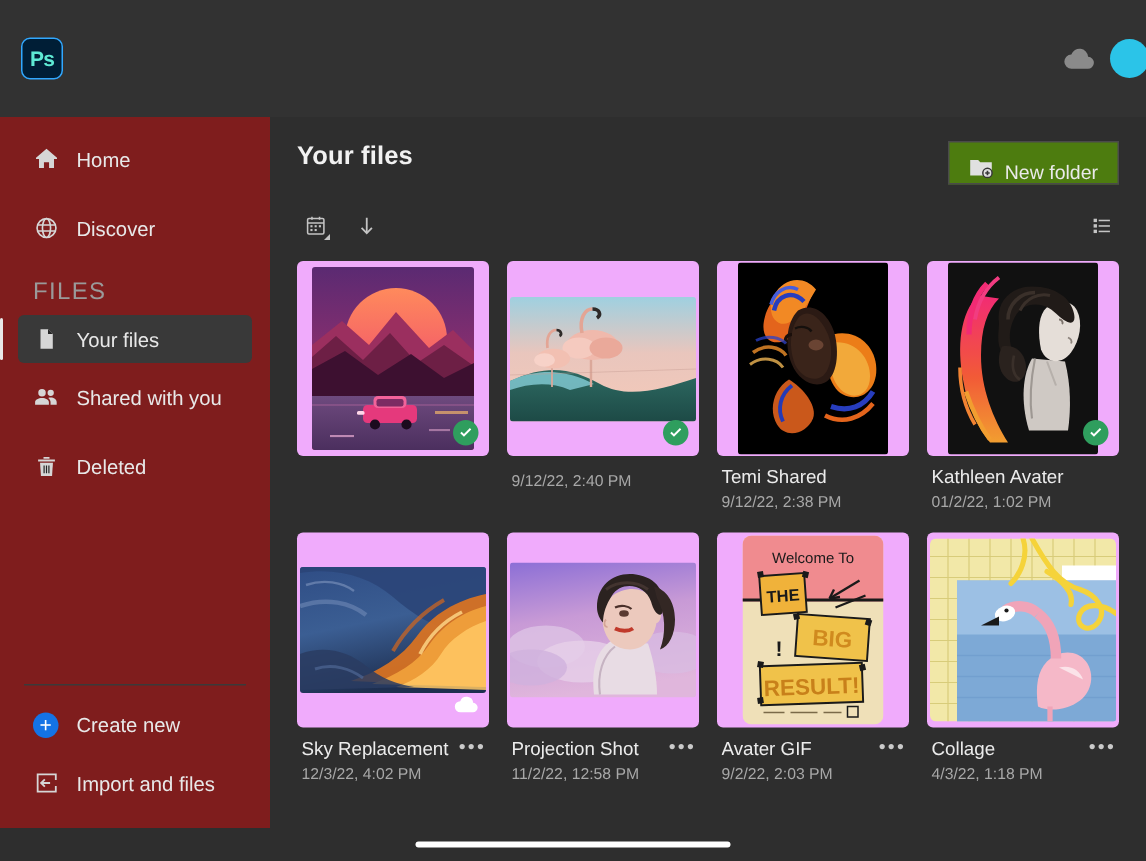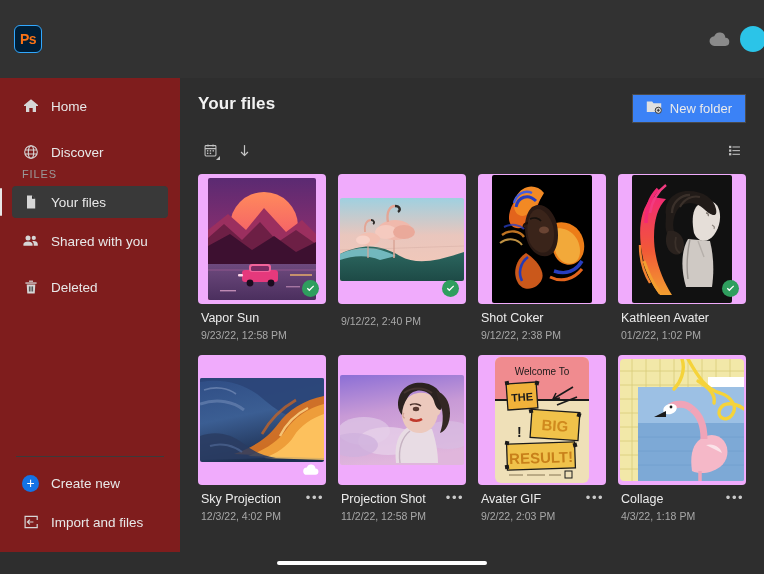--- a/index.html
+++ b/index.html
@@ -14,21 +14,21 @@
   
   .topbar {
     height: 78px; background: #323232;
     display: flex; align-items: center; flex-shrink: 0;
     padding: 0 14px 0 14px; position: relative;
   }
   .ps-logo {
     width: 28px; height: 28px; border-radius: 6px;
     background: #001e36; border: 1px solid #31a8ff;
     display: flex; align-items: center; justify-content: center;
-    color: #f97316; font-size: 14px; font-weight: bold; letter-spacing: -0.5px;
+    color: #5eead4; font-size: 14px; font-weight: bold; letter-spacing: -0.5px;
     margin-left: 0;
   }
   .topbar-right { margin-left: auto; display: flex; align-items: center; gap: 10px; }
   .cloud-icon { color: #8a8a8a; display: flex; align-items: center; }
   .avatar {
     width: 26px; height: 26px; border-radius: 50%;
     background: #2bc4e8; margin-right: -16px;
   }
 
   
@@ -47,38 +47,38 @@
     color: #e8e8e8; font-size: 13.5px;
   }
   .nav-item .ico { width: 17px; height: 17px; display: flex; align-items: center; justify-content: center; color: #d6d6d6; flex-shrink: 0; }
   .nav-item.selected { background: #393939; }
   .nav-item.selected::before {
     content: ""; position: absolute; left: -12px; top: 2px;
     width: 2px; height: 28px; background: #e8e8e8; border-radius: 1px;
   }
   .nav-spacer-sm { height: 7px; }
   .section-label {
-    font-size: 11px; color: #9a9a9a; letter-spacing: 0.9px;
-    padding: 0 22px; margin: 0 0 6px 0;
+    font-size: 16px; color: #9a9a9a; letter-spacing: 0.9px;
+    padding: 0 22px; margin: 18px 0 6px 0;
   }
   .sidebar-bottom { margin-top: auto; padding-bottom: 14px; }
   .sidebar-divider { height: 1px; background: #3a3a3a; margin: 0 16px 10px 16px; }
   .plus-circle {
     width: 17px; height: 17px; border-radius: 50%; background: #1473e6;
     display: flex; align-items: center; justify-content: center;
     color: #fff; font-size: 14px; line-height: 1; font-weight: 500;
   }
 
   
   .main { flex: 1; background: #2e2e2e; padding: 0 18px 0 18px; min-width: 0; position: relative; overflow: hidden; }
   .main-head { display: flex; align-items: flex-start; padding-top: 16px; }
   .page-title { font-size: 17px; font-weight: bold; color: #f2f2f2; letter-spacing: 0.1px; }
   .new-folder-btn {
-    margin-left: auto; display: flex; align-items: center; gap: 8px;
-    background: #3b82f6; border: 1px solid #4a4a4a; border-radius: 0;
+    margin-left: auto; display: flex; align-items: flex-end; gap: 8px;
+    background: #4d7c0f; border: 1px solid #4a4a4a; border-radius: 0;
     height: 29px; padding: 0 13px; color: #eaeaea; font-size: 13px; cursor: pointer;
   }
   .toolbar { display: flex; align-items: center; margin-top: 15px; height: 24px; }
   .tb-icon { width: 24px; height: 24px; display: flex; align-items: center; justify-content: center; color: #c4c4c4; cursor: pointer; position: relative; }
   .tb-icon.spaced { margin-left: 10px; }
   .tb-right { margin-left: auto; }
   .corner-tri {
     position: absolute; right: 2px; bottom: 2px; width: 0; height: 0;
     border-left: 4px solid transparent; border-bottom: 4px solid #c4c4c4;
   }
@@ -330,24 +330,20 @@
               <rect x="12" y="112" width="16" height="1.4" fill="#d8a0c8" opacity="0.8"></rect>
               <rect x="78" y="108" width="14" height="1.4" fill="#d8a0c8" opacity="0.6"></rect>
               <rect x="82" y="96" width="22" height="2" fill="#f0b36a" opacity="0.7"></rect>
             </svg>
             <span class="badge sync">
               <svg width="11" height="11" viewBox="0 0 12 12">
                   <path fill="#fff" d="M4.7 8.9 2 6.3l1-1 1.7 1.6L9 2.6l1 1z"></path>
                 </svg>
             </span>
           </div>
-          <div class="meta">
-            <div class="fname">Vapor Sun</div>
-            <div class="fdate">9/23/22, 12:58 PM</div>
-          </div>
         </div>
 
         <div class="card">
           <div class="thumb">
             <svg class="art" width="124" height="83" viewBox="0 0 124 83">
               <defs>
                 <linearGradient id="pfSky" x1="0" y1="0" x2="0" y2="1">
                   <stop offset="0" stop-color="#9fd0e0"></stop>
                     <stop offset="0.45" stop-color="#e9c6bd"></stop>
                     <stop offset="1" stop-color="#f5c9b8"></stop>
@@ -416,21 +412,21 @@
                 <path d="M38 44 C42 42 47 43 49 46" stroke="#15100d" stroke-width="1.6" fill="none"></path>
               </g>
               <g opacity="0.75">
                 <path d="M10 60 C18 54 28 56 32 62" stroke="#ff9a2e" stroke-width="2.4" fill="none"></path>
                 <path d="M8 68 C16 62 26 64 30 70" stroke="#ffc25a" stroke-width="2" fill="none"></path>
                 <path d="M12 52 C20 48 28 50 32 54" stroke="#2a41c9" stroke-width="2" fill="none"></path>
               </g>
             </svg>
           </div>
           <div class="meta">
-            <div class="fname">Shot Coker</div>
+            <div class="fname">Temi Shared</div>
             <div class="fdate">9/12/22, 2:38 PM</div>
           </div>
         </div>
 
         <div class="card">
           <div class="thumb">
             <svg class="art" width="100" height="128" viewBox="0 0 100 128">
               <defs>
                 <linearGradient id="kaSpray" x1="0" y1="0" x2="0" y2="1">
                   <stop offset="0" stop-color="#ff2d7a"></stop>
@@ -501,21 +497,21 @@
               <path d="M10 68 C22 64 34 68 42 74" stroke="#4f6794" stroke-width="2" fill="none" opacity="0.7"></path>
               <path d="M4 12 C16 8 28 10 36 16" stroke="#8fa4c9" stroke-width="1.6" fill="none" opacity="0.5"></path>
             </svg>
             <span class="badge cloud">
               <svg width="17" height="13" viewBox="0 0 24 17">
                   <path fill="#ffffff" d="M19 7.2A6.3 6.3 0 0 0 6.8 5.6 5 5 0 0 0 7 16h11.6a4.4 4.4 0 0 0 .4-8.8z"></path>
                 </svg>
             </span>
           </div>
           <div class="meta">
-            <div class="fname">Sky Projection</div>
+            <div class="fname">Sky Replacement</div>
             <div class="fdate">12/3/22, 4:02 PM</div>
             <div class="dots">•••</div>
           </div>
         </div>
 
         <div class="card">
           <div class="thumb">
             <svg class="art" width="124" height="90" viewBox="0 0 124 90">
               <defs>
                 <linearGradient id="prG" x1="0" y1="0" x2="0.2" y2="1">

